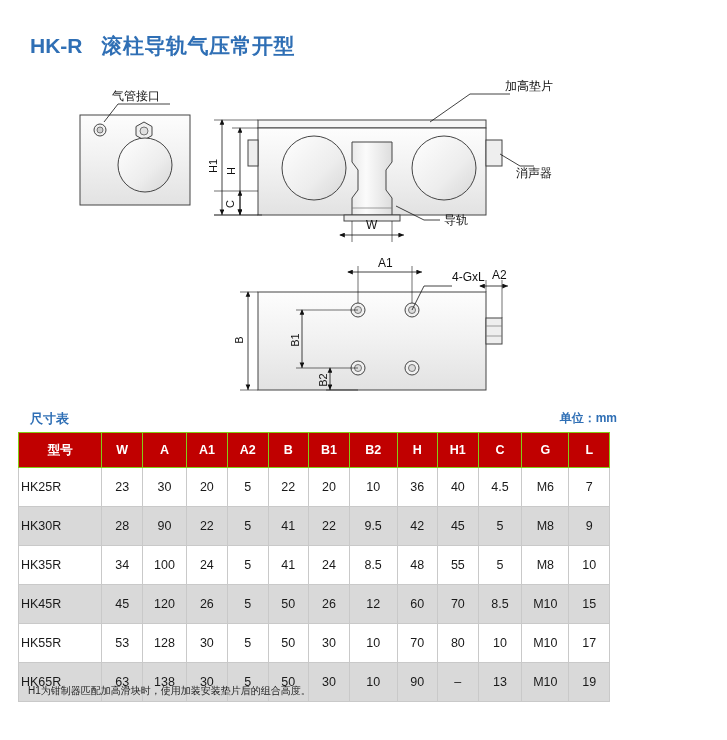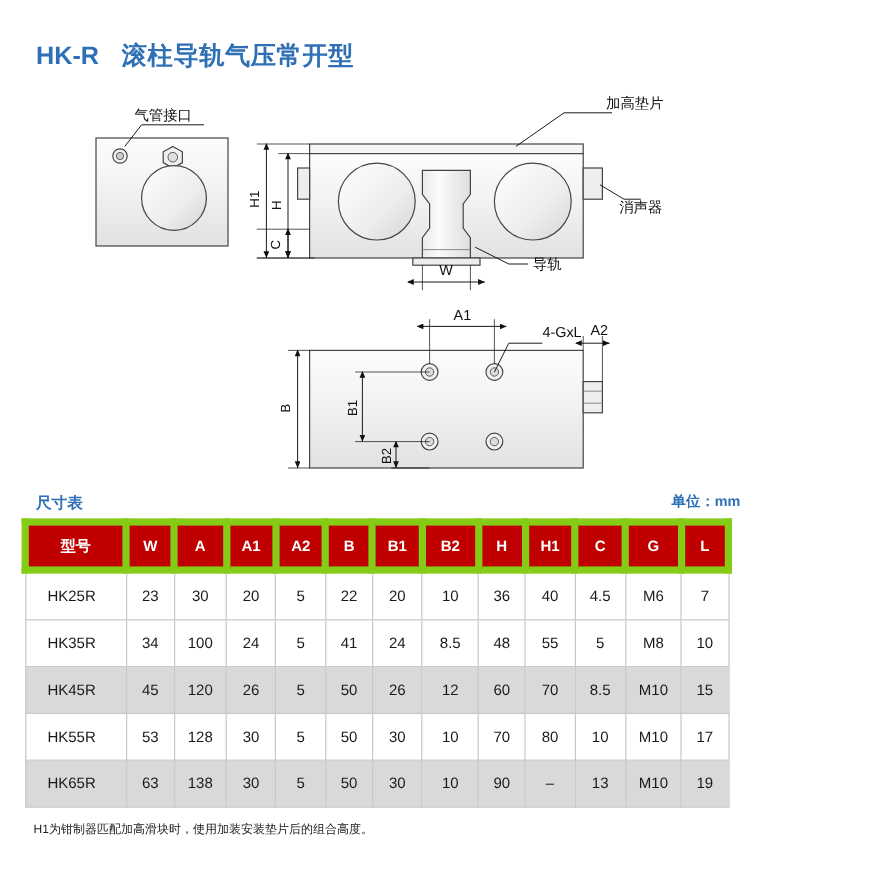--- a/index.html
+++ b/index.html
@@ -76,37 +76,37 @@
     position: absolute;
     left: 18px;
     top: 432px;
     width: 592px;
     border-collapse: collapse;
     font-size: 12.5px;
   }
   table.dims th {
     background: #c00000;
     color: #ffffff;
-    border: 6px solid #84cc16;
+    border: 1px solid #84cc16;
     height: 32px;
     font-weight: bold;
     text-align: center;
   }
   table.dims td {
     border: 1px solid #c9c9c9;
     height: 36px;
     text-align: center;
     background: #ffffff;
   }
   table.dims tr.alt td {
     background: #d9d9d9;
   }
   table.dims td.model {
     text-align: left;
-    padding-left: 18px;
+    padding-left: 2px;
   }
   .footnote {
     position: absolute;
     left: 28px;
     top: 684px;
     font-size: 10px;
     color: #222;
   }
 </style>
 </head>
@@ -291,20 +291,35 @@
         <td>5</td>
         <td>22</td>
         <td>20</td>
         <td>10</td>
         <td>36</td>
         <td>40</td>
         <td>4.5</td>
         <td>M6</td>
         <td>7</td>
       </tr>
+      <tr class="alt">
+        <td class="model">HK30R</td>
+        <td>28</td>
+        <td>90</td>
+        <td>22</td>
+        <td>5</td>
+        <td>41</td>
+        <td>22</td>
+        <td>9.5</td>
+        <td>42</td>
+        <td>45</td>
+        <td>5</td>
+        <td>M8</td>
+        <td>9</td>
+      </tr>
       <tr>
         <td class="model">HK35R</td>
         <td>34</td>
         <td>100</td>
         <td>24</td>
         <td>5</td>
         <td>41</td>
         <td>24</td>
         <td>8.5</td>
         <td>48</td>

